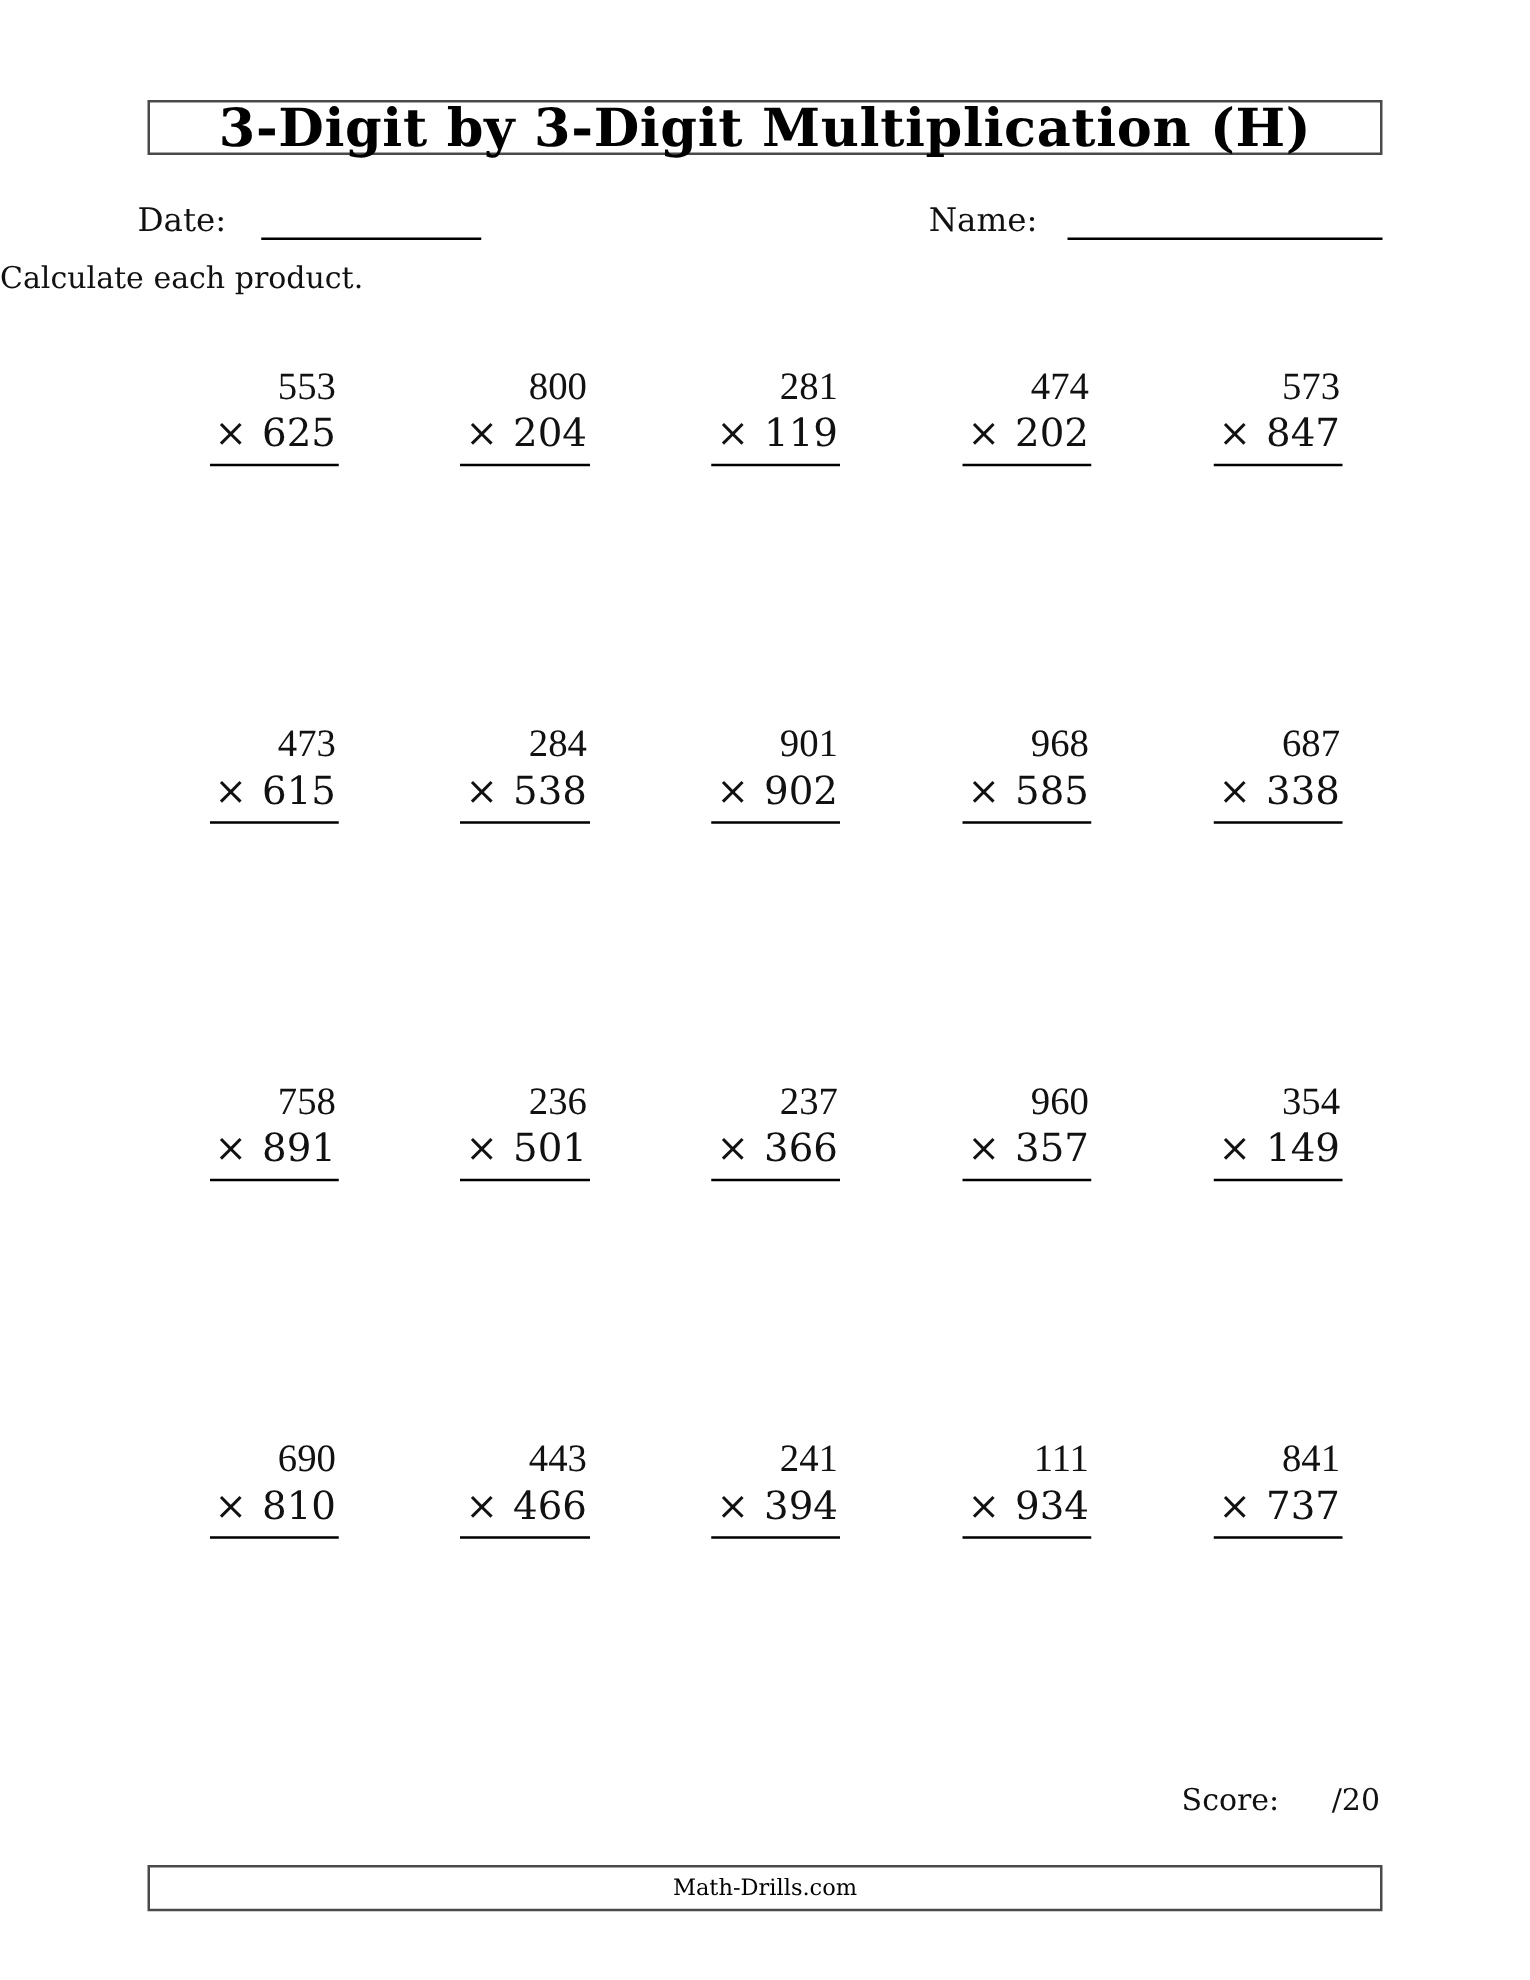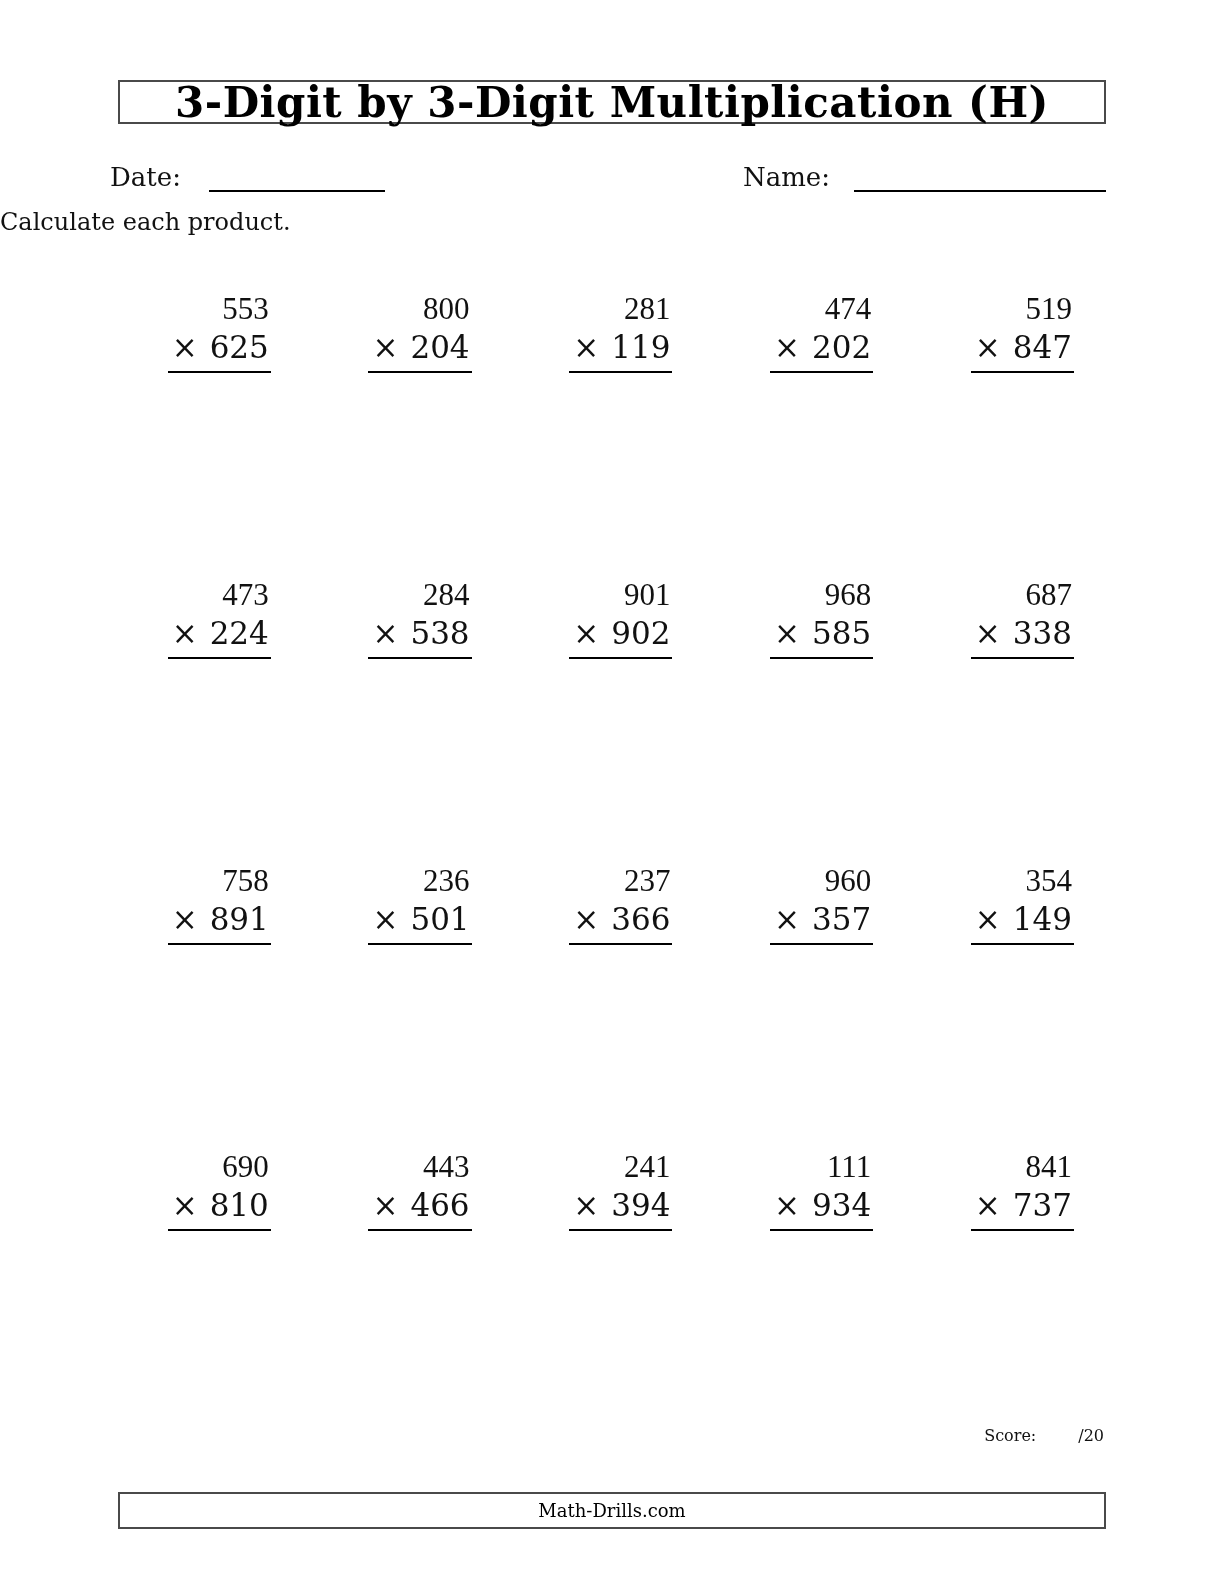--- a/index.html
+++ b/index.html
@@ -76,21 +76,21 @@
     padding: 0 2px 5px 4px;
     white-space: nowrap;
   }
   .times-sign { margin-right: 12px; }
 
   .score-row {
     margin: 195px 120px 0 0;
     display: flex;
     justify-content: flex-end;
     align-items: baseline;
-    font-size: 16px;
+    font-size: 24px;
     height: 28px;
   }
   .score-label { margin-right: 42px; }
 
   .footer-box {
     margin: 38px 118px 0 118px;
     border: 2px solid #4a4a4a;
     height: 37px;
     display: flex;
     align-items: center;
@@ -142,31 +142,31 @@
         </div>
       </div>
       <div class="problem">
         <div class="prob-inner">
           <div class="top-operand">474</div>
           <div class="bottom-row"><span class="times-sign">×</span><span>202</span></div>
         </div>
       </div>
       <div class="problem">
         <div class="prob-inner">
-          <div class="top-operand">519</div>
+          <div class="top-operand">573</div>
           <div class="bottom-row"><span class="times-sign">×</span><span>847</span></div>
         </div>
       </div>
     </div>
 
     <div class="problems-row">
       <div class="problem">
         <div class="prob-inner">
           <div class="top-operand">473</div>
-          <div class="bottom-row"><span class="times-sign">×</span><span>224</span></div>
+          <div class="bottom-row"><span class="times-sign">×</span><span>615</span></div>
         </div>
       </div>
       <div class="problem">
         <div class="prob-inner">
           <div class="top-operand">284</div>
           <div class="bottom-row"><span class="times-sign">×</span><span>538</span></div>
         </div>
       </div>
       <div class="problem">
         <div class="prob-inner">

